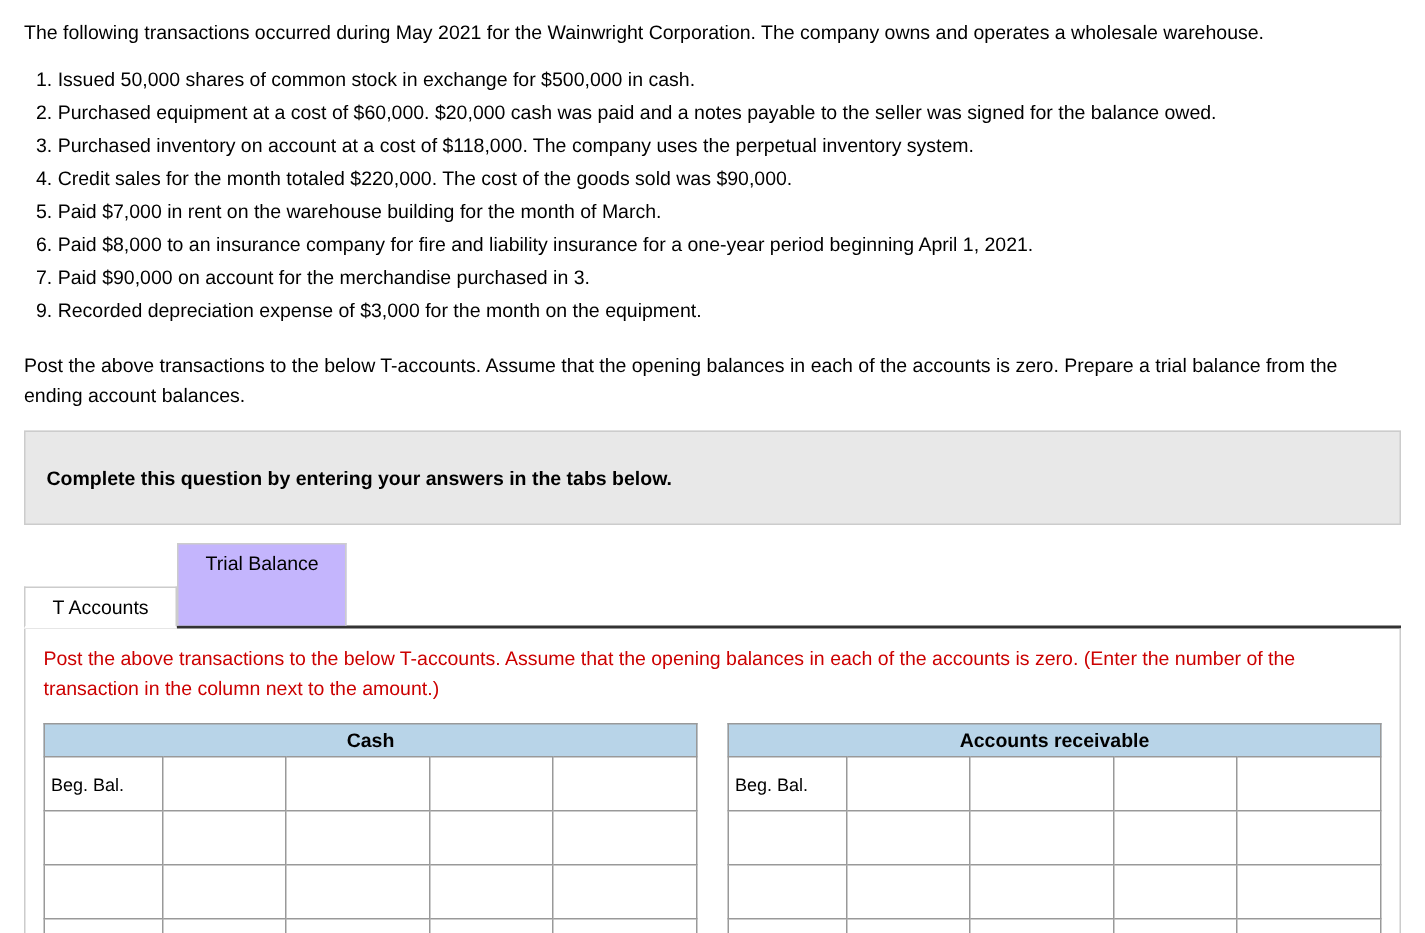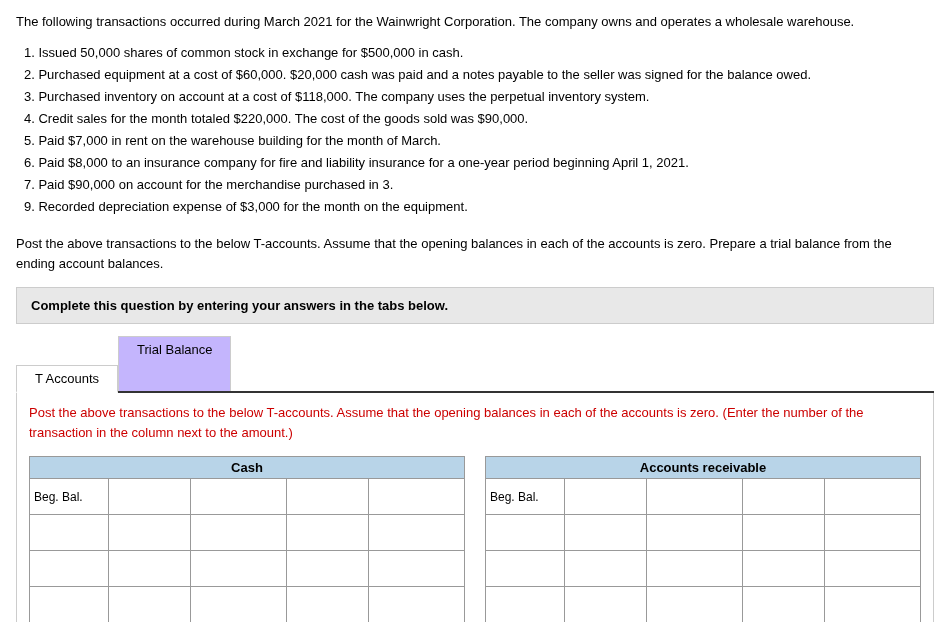--- a/index.html
+++ b/index.html
@@ -22,21 +22,21 @@
     .transactions p {
       margin-left: 8px;
     }
     .post-instructions {
       line-height: 1.5;
       margin-bottom: 14px;
     }
     .complete-box {
       background: #e8e8e8;
       border: 1px solid #ccc;
-      padding: 10px 14px;
+      padding: 23px 14px;
       margin-bottom: 12px;
       font-weight: bold;
     }
     .tabs-row {
       display: flex;
       border-bottom: 2px solid #333;
       margin-bottom: 0;
     }
     .tab {
       border: 1px solid #ccc;
@@ -102,21 +102,21 @@
     }
     .beg-bal-label {
       font-size: 12px;
       white-space: nowrap;
     }
   </style>
 </head>
 <body>
 
 <div class="intro-text">
-  <span>The following transactions occurred during March 2021 for the Wainwright Corporation. The company owns and operates a wholesale warehouse.</span>
+  <span>The following transactions occurred during May 2021 for the Wainwright Corporation. The company owns and operates a wholesale warehouse.</span>
 </div>
 
 <div class="transactions">
   <p>1.  Issued 50,000 shares of common stock in exchange for $500,000 in cash.</p>
   <p>2.  Purchased equipment at a cost of $60,000. $20,000 cash was paid and a notes payable to the seller was signed for the balance owed.</p>
   <p>3.  Purchased inventory on account at a cost of $118,000. The company uses the perpetual inventory system.</p>
   <p>4.  Credit sales for the month totaled $220,000. The cost of the goods sold was $90,000.</p>
   <p>5.  Paid $7,000 in rent on the warehouse building for the month of March.</p>
   <p>6.  Paid $8,000 to an insurance company for fire and liability insurance for a one-year period beginning April 1, 2021.</p>
   <p>7.  Paid $90,000 on account for the merchandise purchased in 3.</p>

